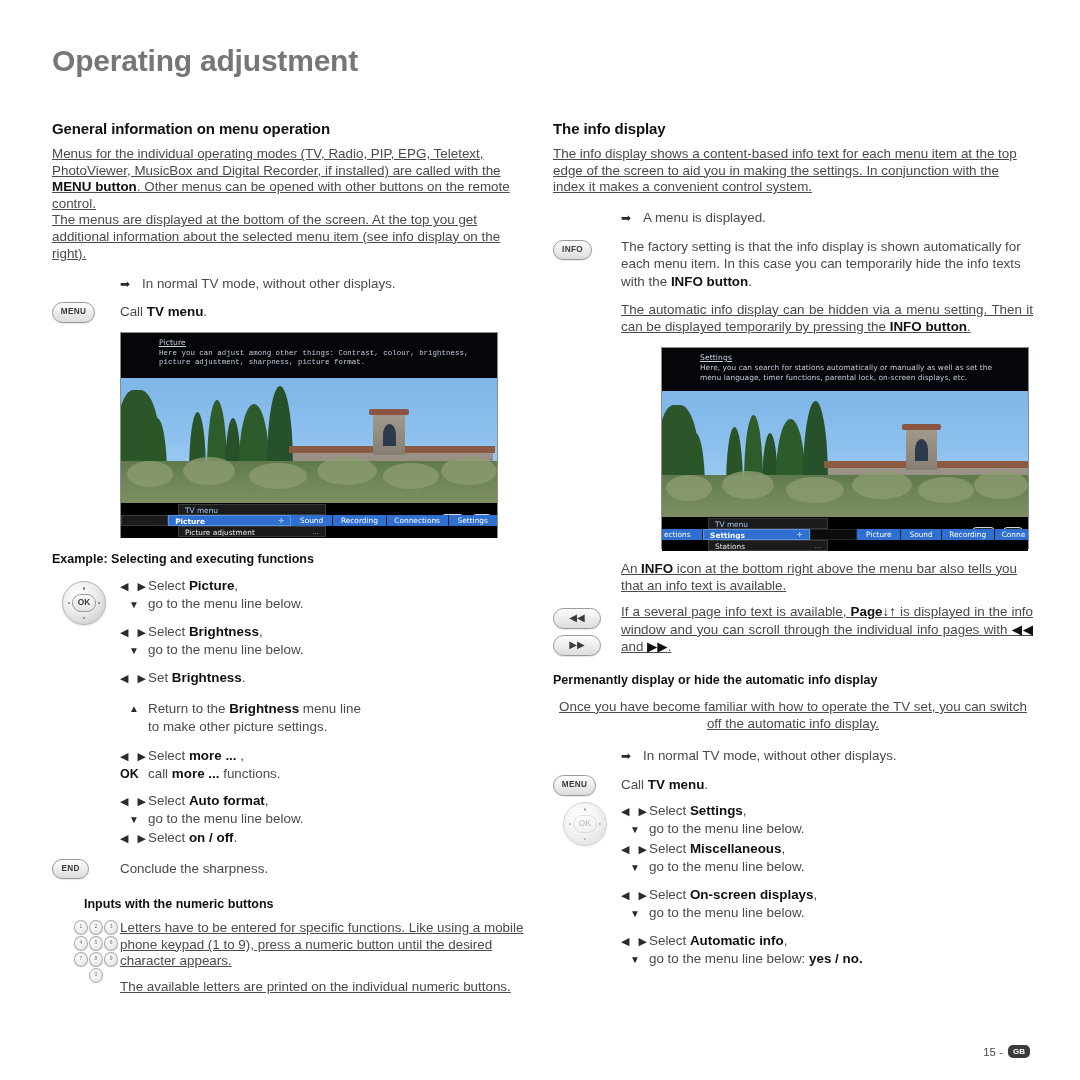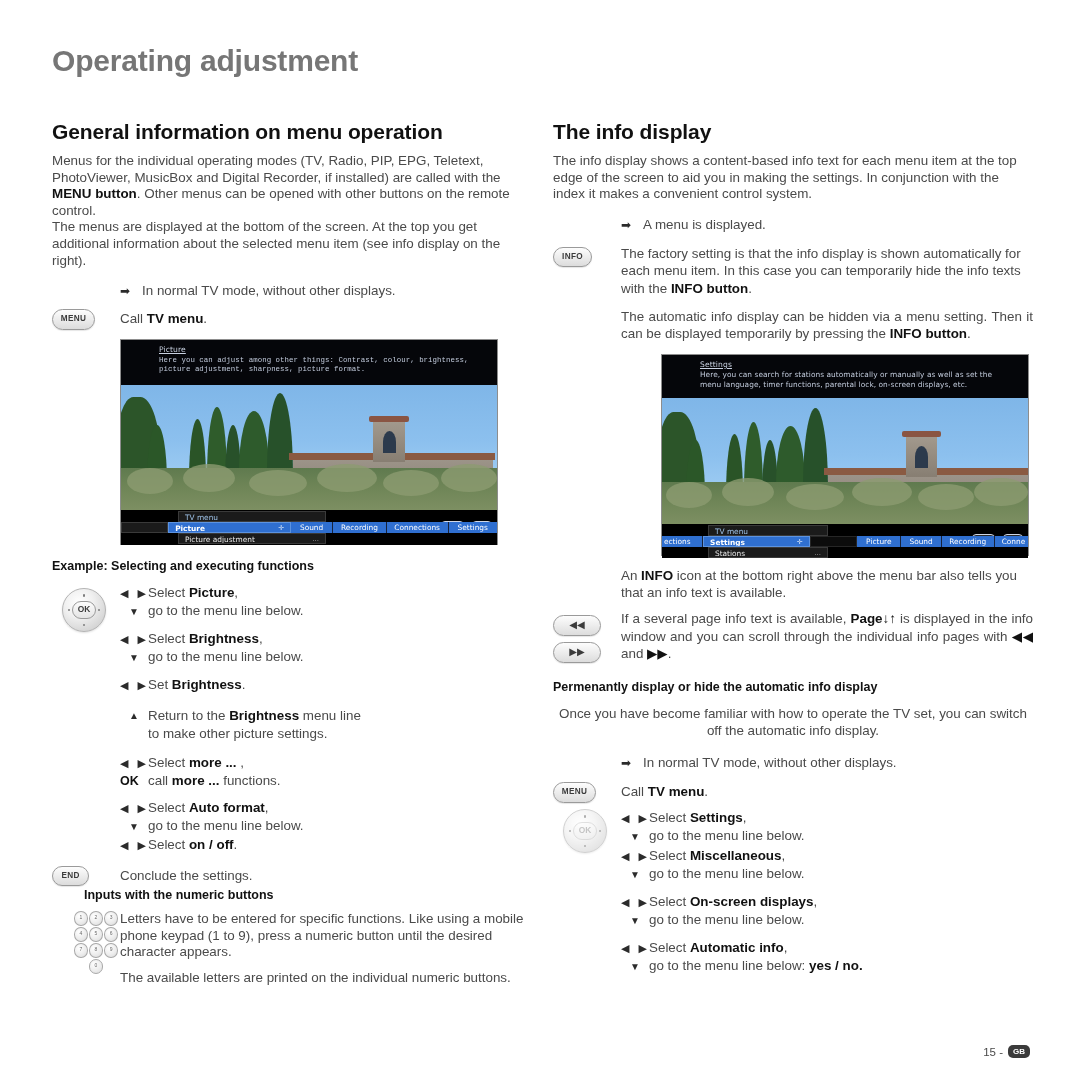--- a/index.html
+++ b/index.html
@@ -14,27 +14,27 @@
   
   .page-title{
     position:absolute;left:52px;top:44px;
     font-size:30px;font-weight:bold;color:#767676;letter-spacing:-0.2px;
   }
   .col{position:absolute;top:120px;width:480px;}
   .col-left{left:52px;}
   .col-right{left:553px;}
 
   h2.sec{
-    font-size:21px;font-weight:bold;color:#111;margin:0 0 9px 0;letter-spacing:-0.1px;
+    font-size:15px;font-weight:bold;color:#111;margin:0 0 9px 0;letter-spacing:-0.1px;
   }
   h3.sub{
     font-size:12.5px;font-weight:bold;color:#111;margin:0;letter-spacing:0;
   }
   p.body{
-    font-size:13.4px;line-height:16.6px;color:#4a4a4a;margin:0;
+    font-size:13.4px;line-height:16.6px;color:#4a4a4a;margin:0;text-decoration:underline;
   }
   p.just{text-align:justify;}
   b{color:#111;font-weight:bold;}
   .row{display:flex;align-items:flex-start;min-height:18px;}
   .row .key{width:68px;flex:0 0 68px;display:flex;align-items:flex-start;justify-content:flex-start;padding-top:1px;}
   .row .txt{flex:1 1 auto;font-size:13.4px;line-height:18px;color:#4a4a4a;}
   .indent{padding-left:68px;}
 
   
   .lr{display:inline-block;width:28px;color:#2b2b2b;font-size:11px;letter-spacing:3px;}
@@ -275,24 +275,24 @@
       </div>
       <div class="row" style="">
         <span class="txt"><span class="lr">◀&nbsp;▶</span><span>Select </span><b>on / off</b><span>.</span></span>
       </div>
     </div>
 
     <div class="row" style="margin-top:11px;align-items:center;">
       <span class="key">
         <span class="pill end">END</span>
       </span>
-      <span class="txt">Conclude the settings.</span>
-    </div>
-
-    <h3 class="sub" style="margin-top:2px;padding-left:32px;">Inputs with the numeric buttons</h3>
+      <span class="txt">Conclude the sharpness.</span>
+    </div>
+
+    <h3 class="sub" style="margin-top:18px;padding-left:32px;">Inputs with the numeric buttons</h3>
 
     <div style="display:flex;margin-top:9px;">
       <div style="width:68px;flex:0 0 68px;padding-left:22px;box-sizing:border-box;">
         <div class="numpad">
           <div class="nr">
             <span class="numkey">1</span>
             <span class="numkey">2</span>
             <span class="numkey">3</span>
           </div>
           <div class="nr">

